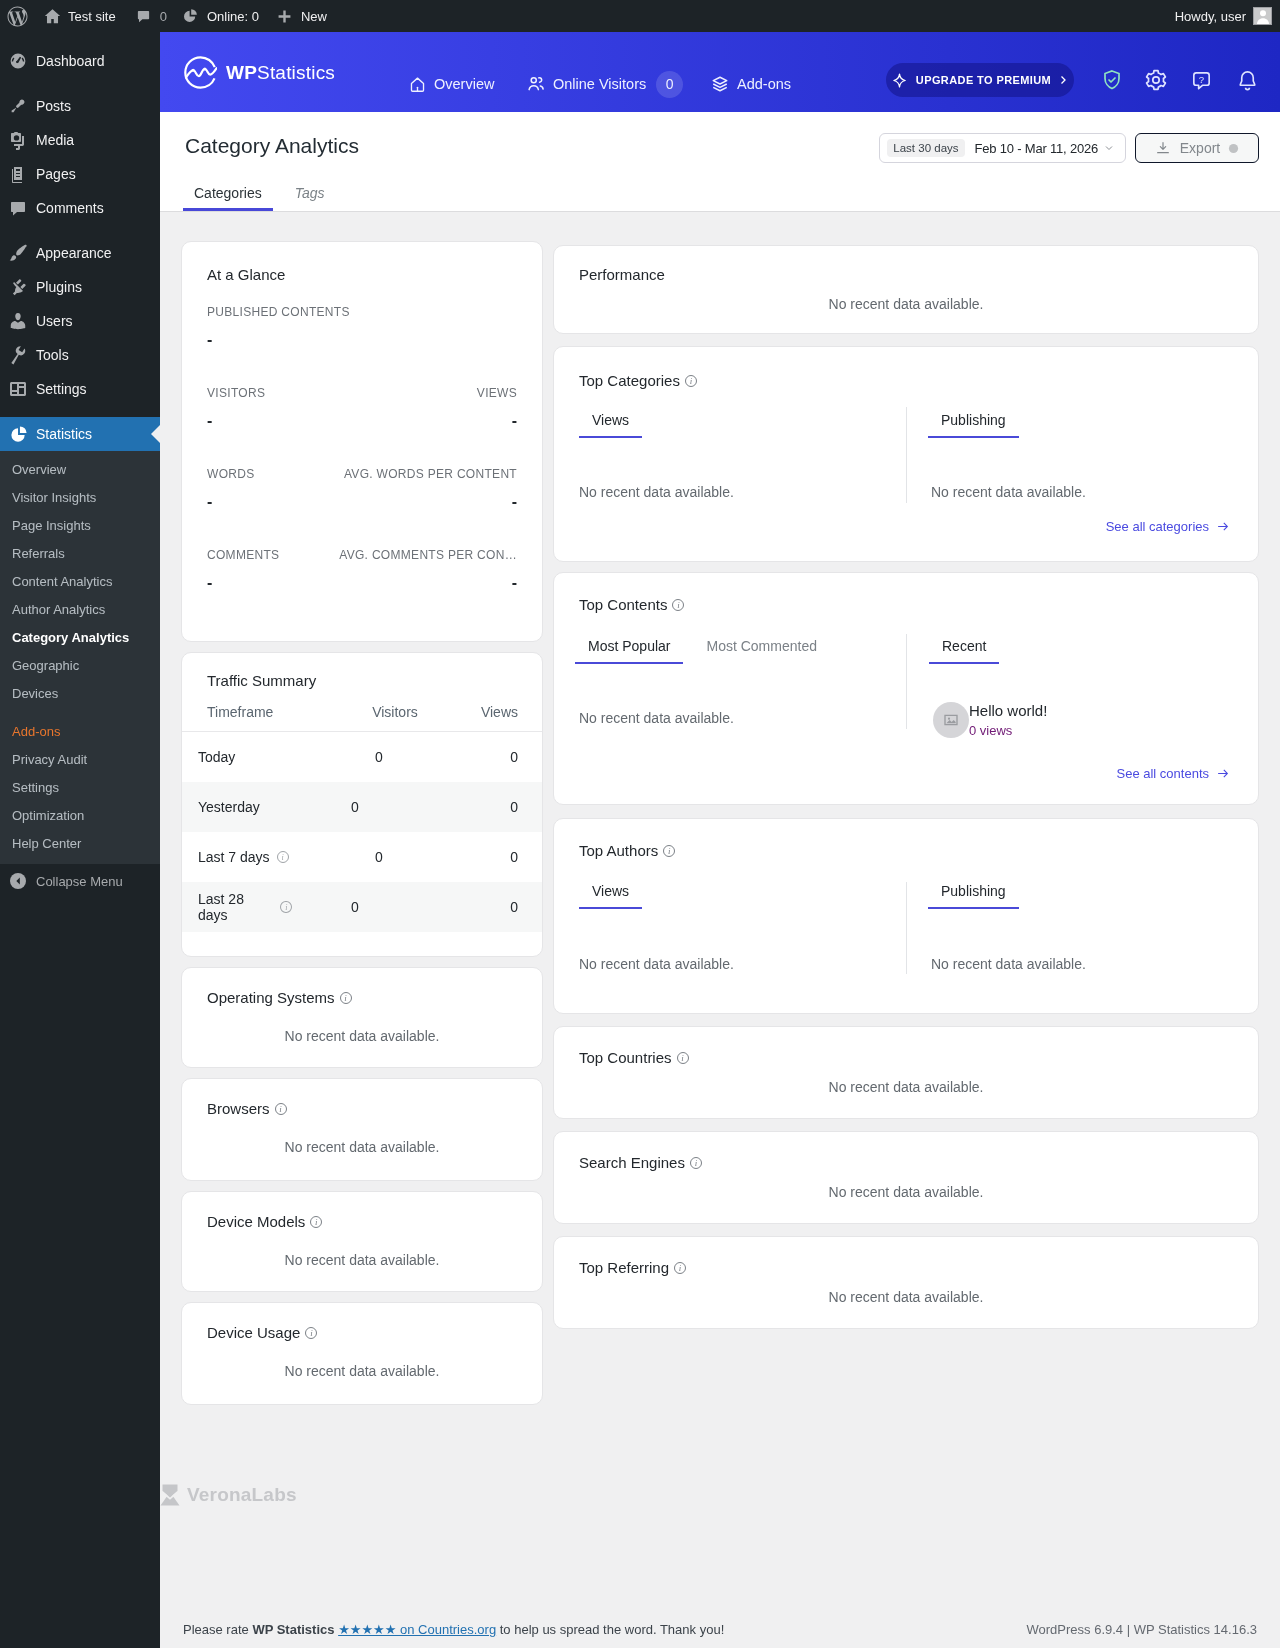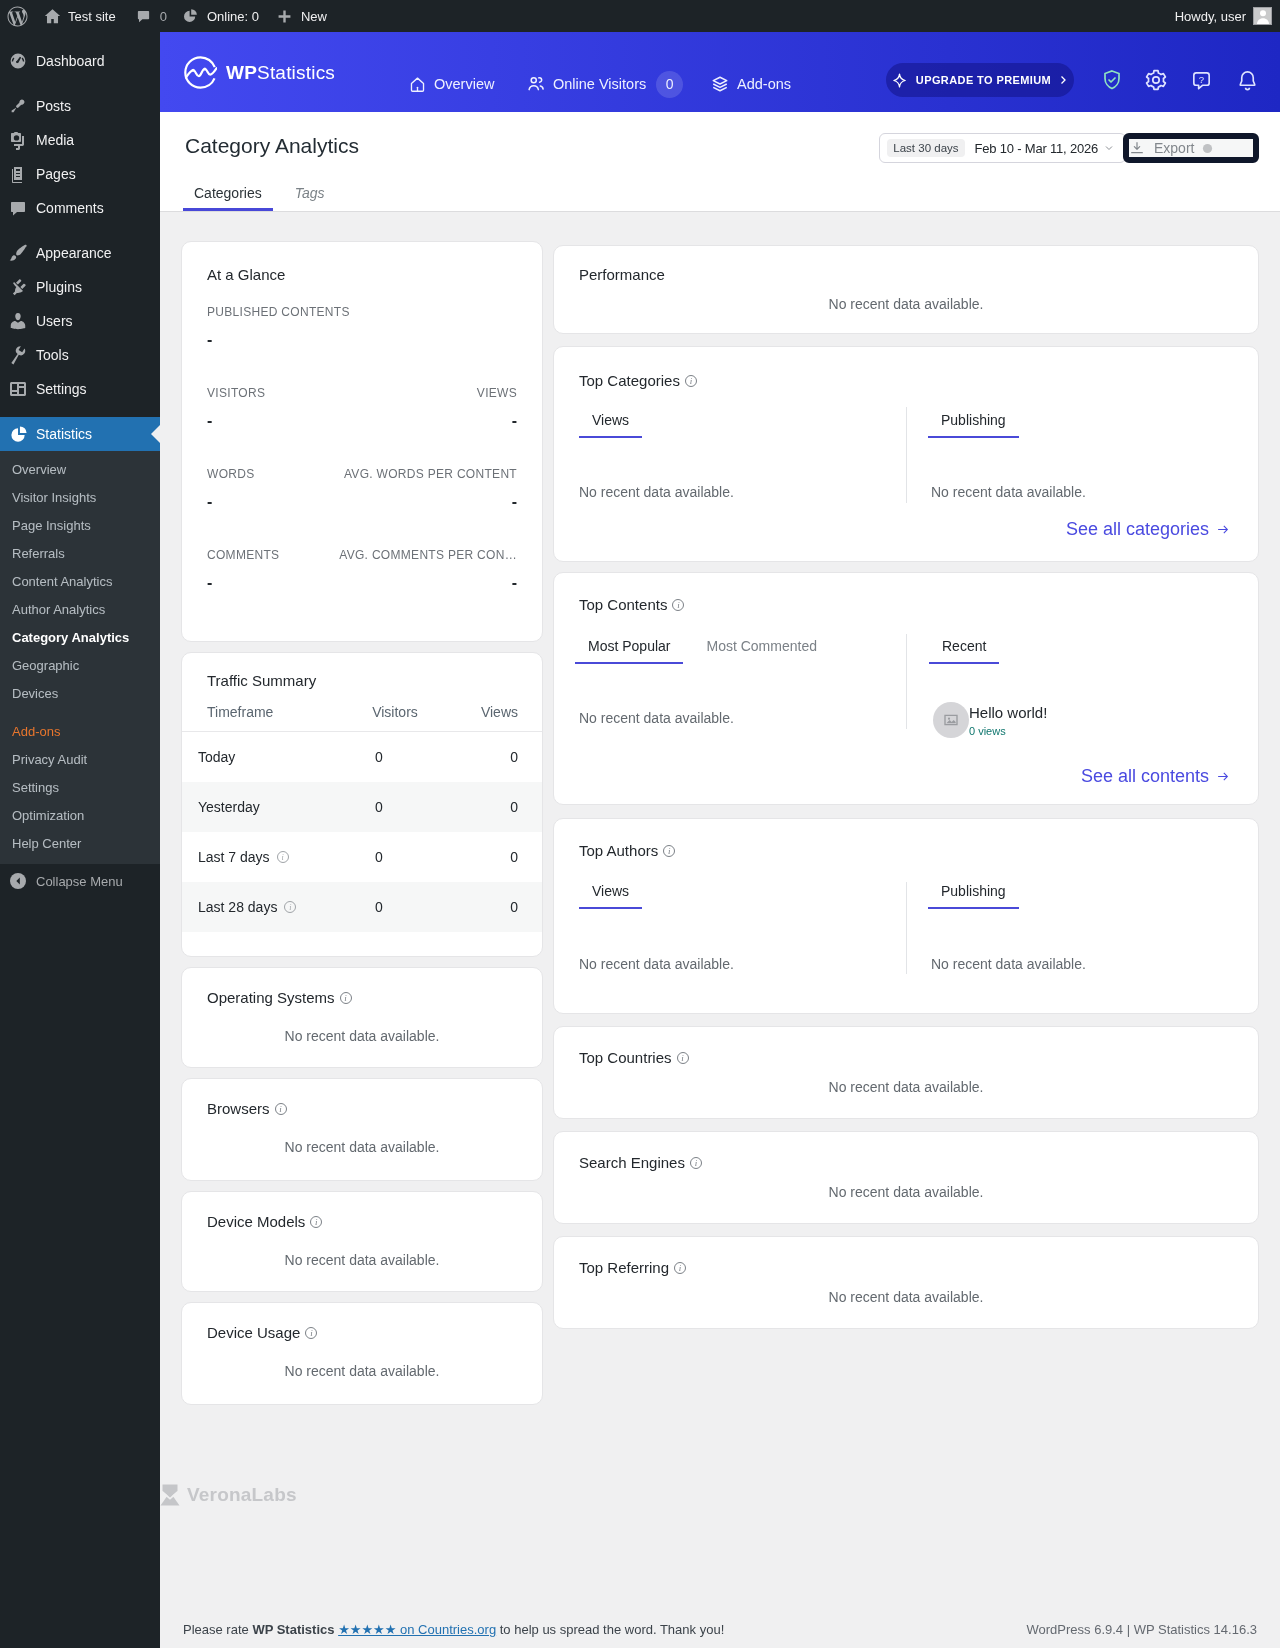--- a/index.html
+++ b/index.html
@@ -39,39 +39,39 @@
 
 #titlestrip { position:absolute; left:160px; top:112px; width:1120px; height:100px; background:#fff; border-bottom:1px solid #dcdcde; }
 #titlestrip h1 { position:absolute; left:25px; top:22px; font-size:21px; font-weight:400; color:#232c33; }
 .tabs { position:absolute; left:34px; bottom:0; display:flex; }
 .tab { font-size:14px; padding:0 0 10px 0; margin-right:33px; color:#2c3338; position:relative; }
 .tab.on:after { content:""; position:absolute; left:-11px; right:-11px; bottom:0; height:3px; background:#4848d8; }
 .tab.off { color:#7b8287;font-style:italic; }
 .daterange { position:absolute; right:154px; top:21px; height:30px; border:1px solid #d5d5dd; border-radius:6px; background:#fff; display:flex; align-items:center; padding:0 10px 0 7px; }
 .daterange .chip { background:#f0f0f1; border-radius:4px; font-size:11.5px; color:#3c434a; padding:3px 6px; margin-right:10px; }
 .daterange .dr-text { font-size:13px; color:#23282d; letter-spacing:-.2px; }
-.exportbtn { position:absolute; right:21px; top:21px; height:30px; width:136px; border:6px solid #0f172a; border-radius:6px; background:#f6f7f7; display:flex; align-items:center; justify-content:flex-start; color:#82878c; font-size:14px; }
+.exportbtn { position:absolute; right:21px; top:21px; height:30px; width:124px; border:1px solid #0f172a; border-radius:6px; background:#f6f7f7; display:flex; align-items:center; justify-content:center; color:#82878c; font-size:14px; }
 
 #content { position:absolute; left:160px; top:212px; width:1120px; height:1436px; background:#f0f0f1; }
 .card { position:absolute; background:#fff; border:1px solid #e5e5e7; border-radius:10px; }
 .ctitle { font-size:15px; color:#23282d; display:flex; align-items:center; }
 .info { width:12px; height:12px; border:1px solid #7c8187; border-radius:50%; display:inline-flex; align-items:center; justify-content:center; font-size:9px; color:#7c8187; margin-left:5px; font-family:"Liberation Serif",serif; font-style:italic; }
 .nodata { color:#63696f; font-size:14px; }
-.seeall { position:absolute; right:28px; color:#4a4ae0; font-size:18px; display:flex; align-items:center; }
+.seeall { position:absolute; right:28px; color:#4a4ae0; font-size:13px; display:flex; align-items:center; }
 .vdivider { position:absolute; left:50%; width:1px; background:#e2e4e7; }
 .ptab { font-size:14px; color:#23282d; display:inline-block; padding-bottom:10px; position:relative; margin-right:36px; }
 .ptab.on:after { content:""; position:absolute; left:-13px; right:-13px; bottom:0; height:2px; background:#4a4ad8; }
 .ptab.off { color:#7b8187; }
 
 .glabel { font-size:12px; color:#6c7177; letter-spacing:.3px; }
 .gval { font-size:16px; font-weight:bold; color:#23282d; }
 .grow { display:flex; justify-content:space-between; }
 
 .trow { display:flex; align-items:center; height:50px; font-size:14px; color:#23282d; padding:0 24px 0 16px; }
-.trow.stripe { background:#f6f7f7; }
+.trow.stripe { background:#f6f7f7;gap:24px; }
 .trow .c1 { flex:1; display:flex; align-items:center; }
 .trow .c2 { width:110px; text-align:center; margin-left:-16px; }
 .trow .c3 { width:84px; text-align:right; }
 .thead { display:flex; align-items:center; font-size:14px; color:#5b6670; padding:0 24px 0 25px; height:40px; border-bottom:1px solid #e8e8ea; }
 .thead .c1 { flex:1; } .thead .c2 { width:110px; text-align:center; } .thead .c3 { width:68px; text-align:right; }
 .smallinfo { width:12px; height:12px; border:1px solid #a0a4a8; border-radius:50%; display:inline-flex; align-items:center; justify-content:center; font-size:8px; color:#a0a4a8; margin-left:7px; font-family:"Liberation Serif",serif; font-style:italic; }
 
 #vlogo { position:absolute; left:0; width:1120px; top:1272px; display:flex; align-items:center; color:#c8c8cc; }
 #vlogo .vtext { font-size:19px; font-weight:bold; color:#c6c7ca; margin-left:7px; letter-spacing:.2px; }
 #footer { position:absolute; left:160px; top:1608px; width:1120px; height:40px; font-size:13px; color:#3c434a; }
@@ -448,21 +448,21 @@
     <div style="position:absolute; left:379px; top:129px; display:flex; align-items:center;">
       <div style="width:36px; height:36px; border-radius:50%; background:#d5d5d8; display:flex; align-items:center; justify-content:center;">
         <svg width="16" height="16" viewBox="0 0 24 24" fill="#9a9ca0">
             <path d="M3 5h18v14H3z" fill="none" stroke="#9a9ca0" stroke-width="2"></path>
             <circle cx="9" cy="10" r="1.6"></circle>
             <path d="m5 17 5-5 3 3 3-3 3 3v2H5z"></path>
           </svg>
       </div>
       <div style="">
         <div style="font-size:15px; color:#23282d;">Hello world!</div>
-        <div style="font-size:11px; color:#0f766e; margin-top:4px;">0 views</div>
+        <div style="font-size:13px; color:#701a75; margin-top:4px;">0 views</div>
       </div>
     </div>
     <div class="seeall" style="top:193px;">See all contents<svg width="14" height="13" viewBox="0 0 24 24" fill="none" stroke="#4a4ae0" stroke-width="2" style="margin-left:7px;">
           <path d="M3 12h17M13.5 5.5 20 12l-6.5 6.5"></path>
         </svg></div>
   </div>
 
   <div class="card" style="left:393px; top:606px; width:706px; height:196px;">
     <div class="ctitle" style="margin:23px 0 0 25px;">Top Authors<span class="info">i</span></div>
     <div style="position:absolute; left:38px; top:63px;"><span class="ptab on">Views</span></div>

